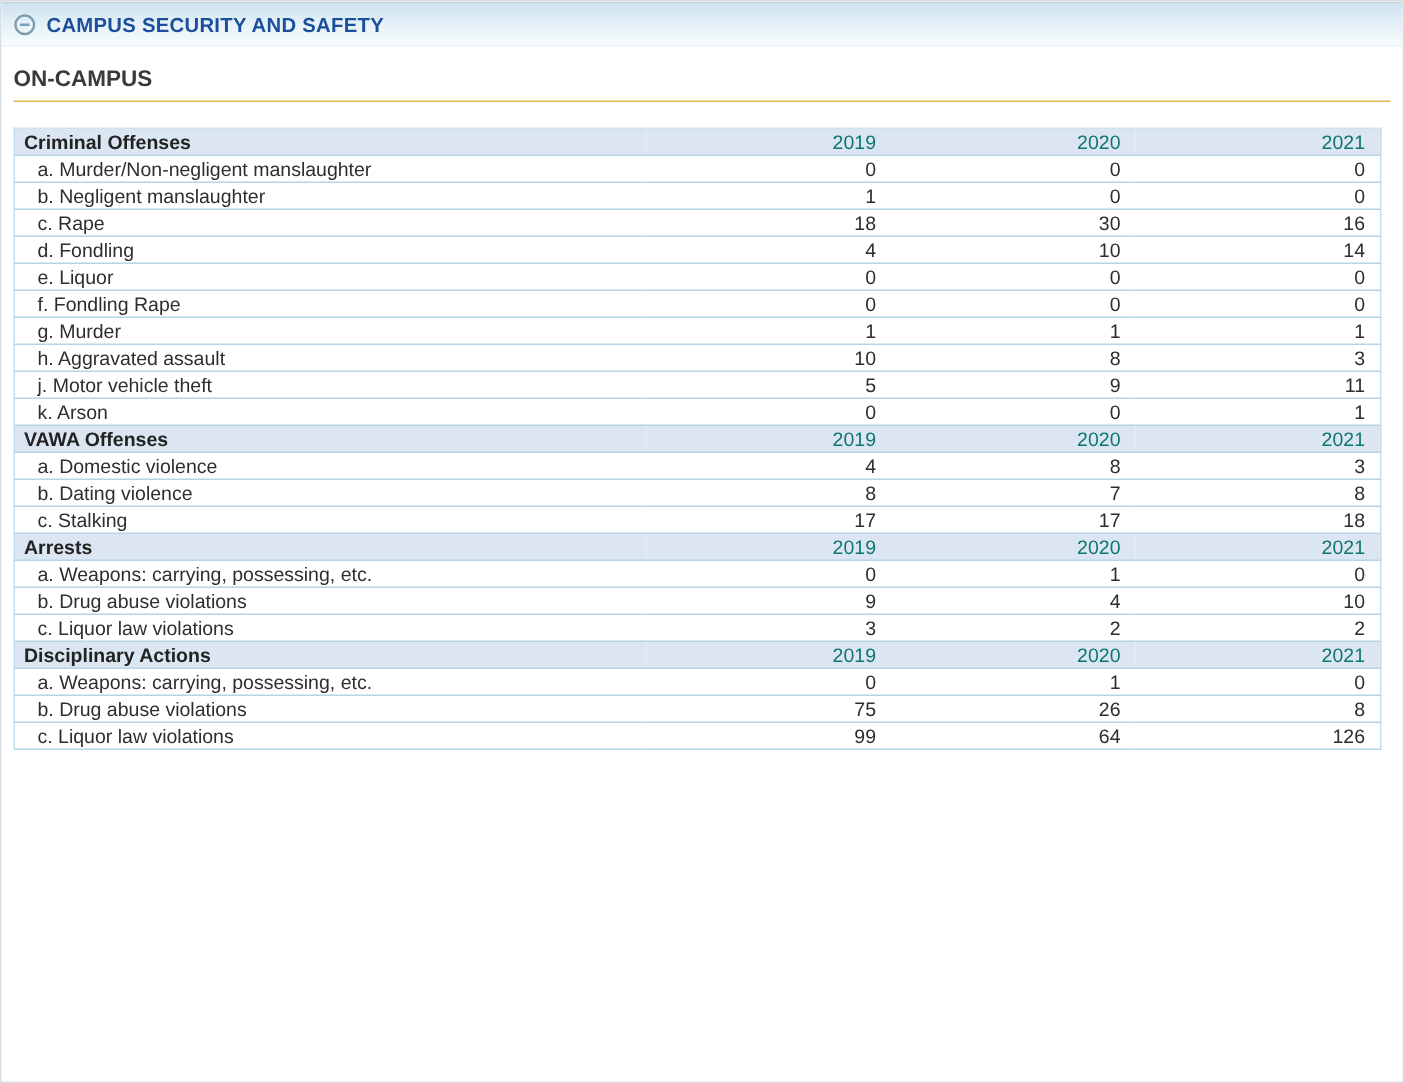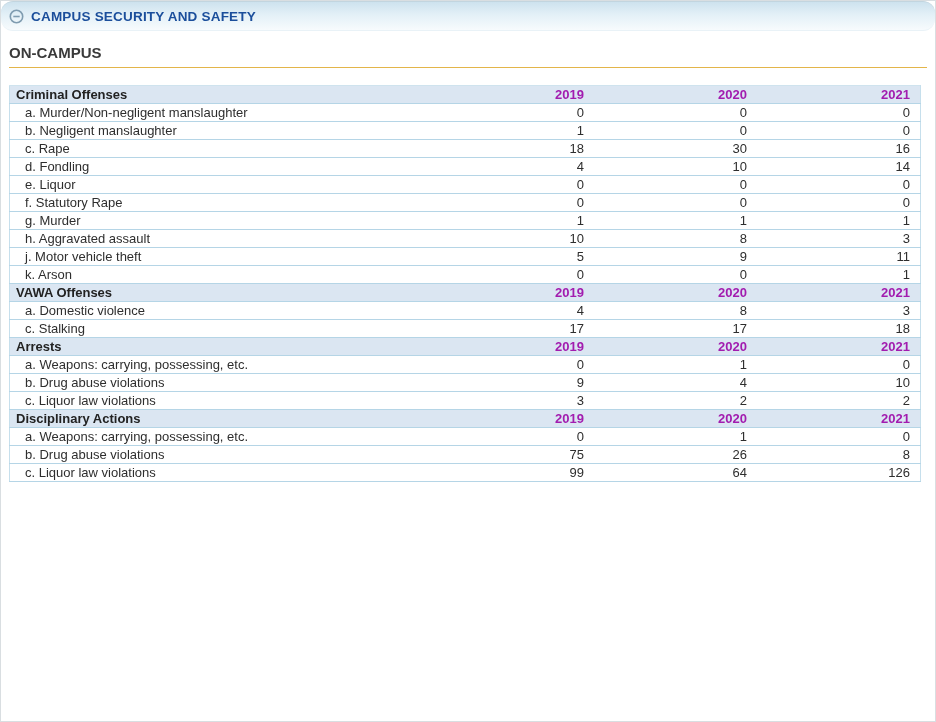--- a/index.html
+++ b/index.html
@@ -19,21 +19,20 @@
     height: 30px;
     box-sizing: border-box;
     display: flex;
     align-items: center;
     gap: 7px;
     padding: 0 8px;
     background: linear-gradient(180deg, #cde2ee 0%, #e3f0f7 45%, #f7fbfd 100%);
     border-top: 1px solid #c2d5df;
     border-bottom: 1px solid #e9f2f7;
     cursor: pointer;
-    border-radius: 12px;
   }
   .minus-icon { display: inline-flex; width: 15px; height: 15px; }
   .panel-title {
     color: #1b4e9b;
     font-weight: bold;
     font-size: 13.5px;
     letter-spacing: 0.2px;
   }
   .section-heading {
     margin: 13px 8px 0 8px;
@@ -57,21 +56,21 @@
     border-top: 1px solid #cfe3ee;
   }
   table.stats-table tr {
     height: 18px;
     border-bottom: 1px solid #b5d5e6;
   }
   tr.section-row { background: #dbe6f2; }
   td.c-label { text-align: left; padding-left: 15px; }
   tr.section-row td.c-label { padding-left: 6px; font-weight: bold; color: #222222; }
   td.c-val { text-align: right; width: 152px; padding-right: 10px; }
-  tr.section-row td.c-val { font-weight: bold; color: #a21caf; }
+  tr.section-row td.c-val { font-weight: normal; color: #0f766e; }
 </style>
 </head>
 <body>
 
 <div class="page">
 
   <div class="panel-header">
     <span class="minus-icon">
       <svg width="15" height="15" viewBox="0 0 15 15">
         <circle cx="7.5" cy="7.5" r="6.2" fill="none" stroke="#7f9cb0" stroke-width="1.6"></circle>
@@ -116,21 +115,21 @@
           <td class="c-val">10</td>
           <td class="c-val">14</td>
         </tr>
         <tr class="data-row">
           <td class="c-label">e. Liquor</td>
           <td class="c-val">0</td>
           <td class="c-val">0</td>
           <td class="c-val">0</td>
         </tr>
         <tr class="data-row">
-          <td class="c-label">f. Statutory Rape</td>
+          <td class="c-label">f. Fondling Rape</td>
           <td class="c-val">0</td>
           <td class="c-val">0</td>
           <td class="c-val">0</td>
         </tr>
         <tr class="data-row">
           <td class="c-label">g. Murder</td>
           <td class="c-val">1</td>
           <td class="c-val">1</td>
           <td class="c-val">1</td>
         </tr>
@@ -158,20 +157,26 @@
           <td class="c-val">2020</td>
           <td class="c-val">2021</td>
         </tr>
         <tr class="data-row">
           <td class="c-label">a. Domestic violence</td>
           <td class="c-val">4</td>
           <td class="c-val">8</td>
           <td class="c-val">3</td>
         </tr>
         <tr class="data-row">
+          <td class="c-label">b. Dating violence</td>
+          <td class="c-val">8</td>
+          <td class="c-val">7</td>
+          <td class="c-val">8</td>
+        </tr>
+        <tr class="data-row">
           <td class="c-label">c. Stalking</td>
           <td class="c-val">17</td>
           <td class="c-val">17</td>
           <td class="c-val">18</td>
         </tr>
         <tr class="section-row">
           <td class="c-label">Arrests</td>
           <td class="c-val">2019</td>
           <td class="c-val">2020</td>
           <td class="c-val">2021</td>

